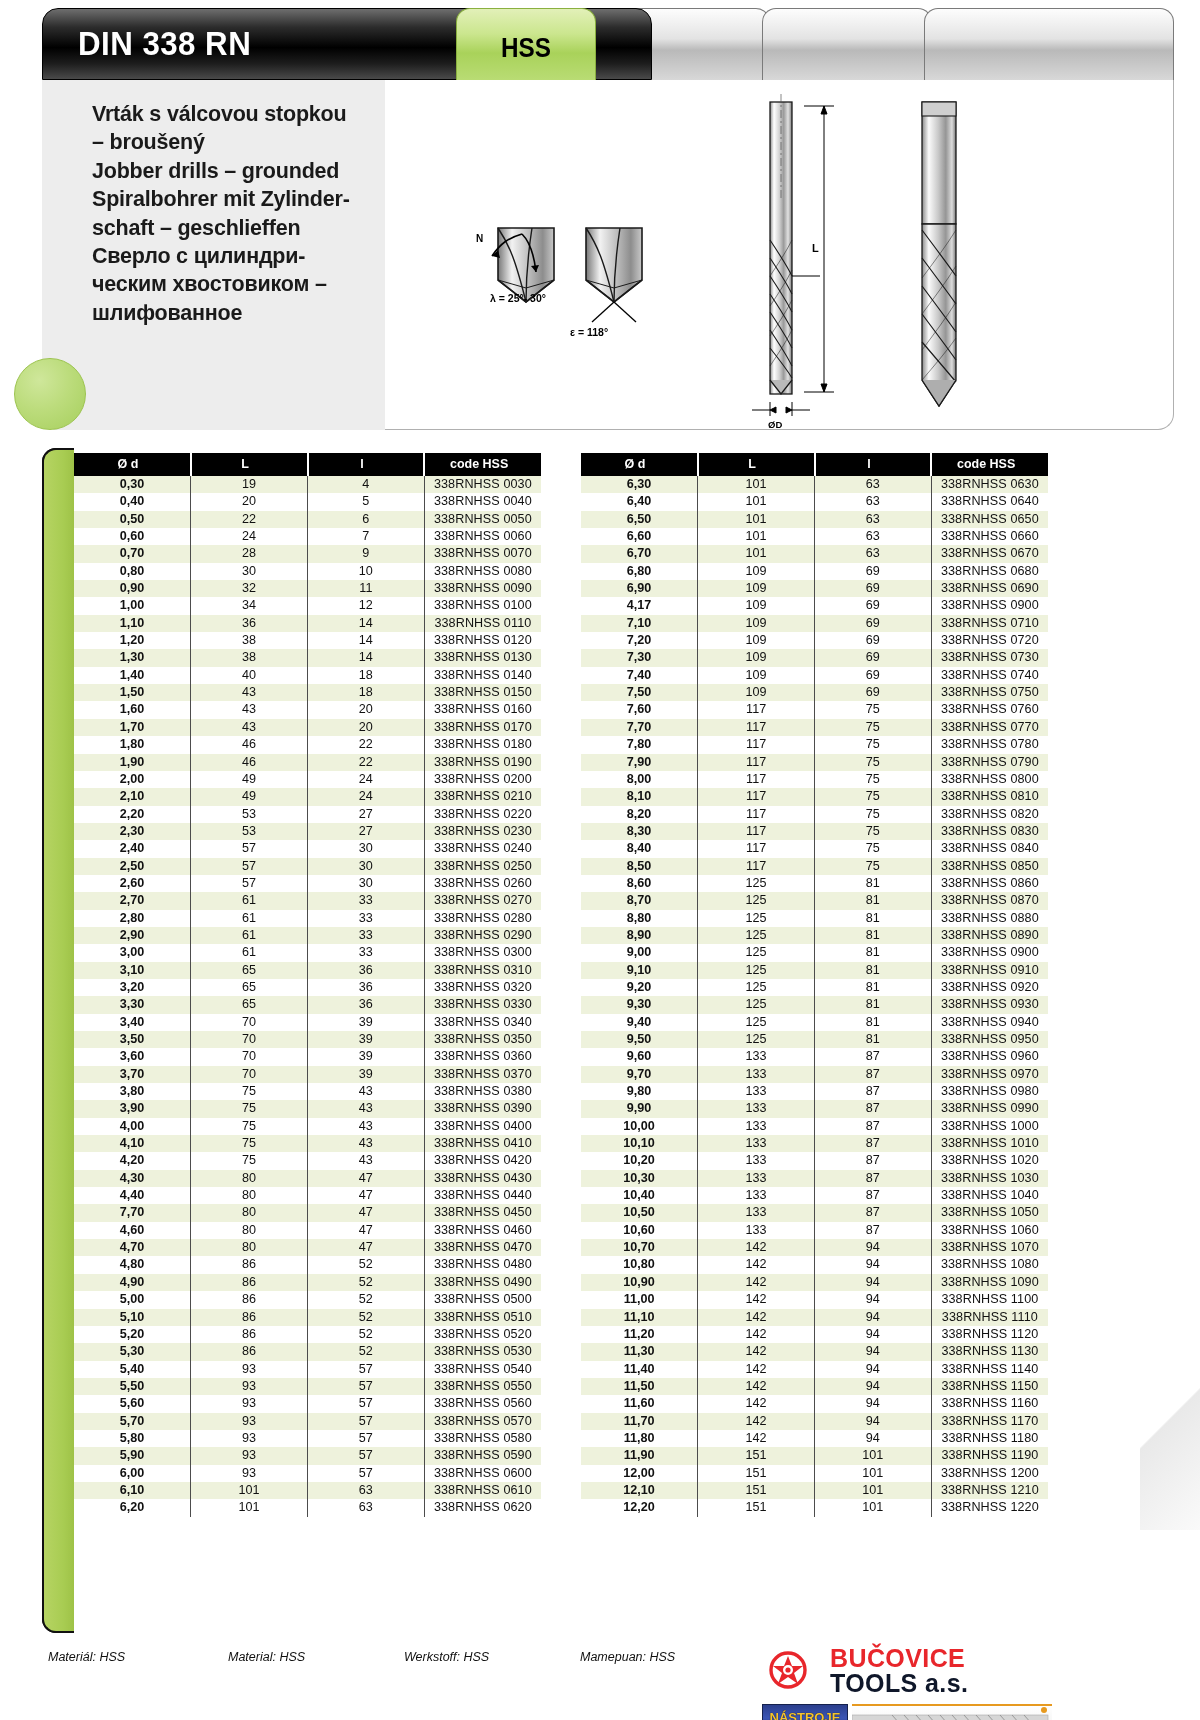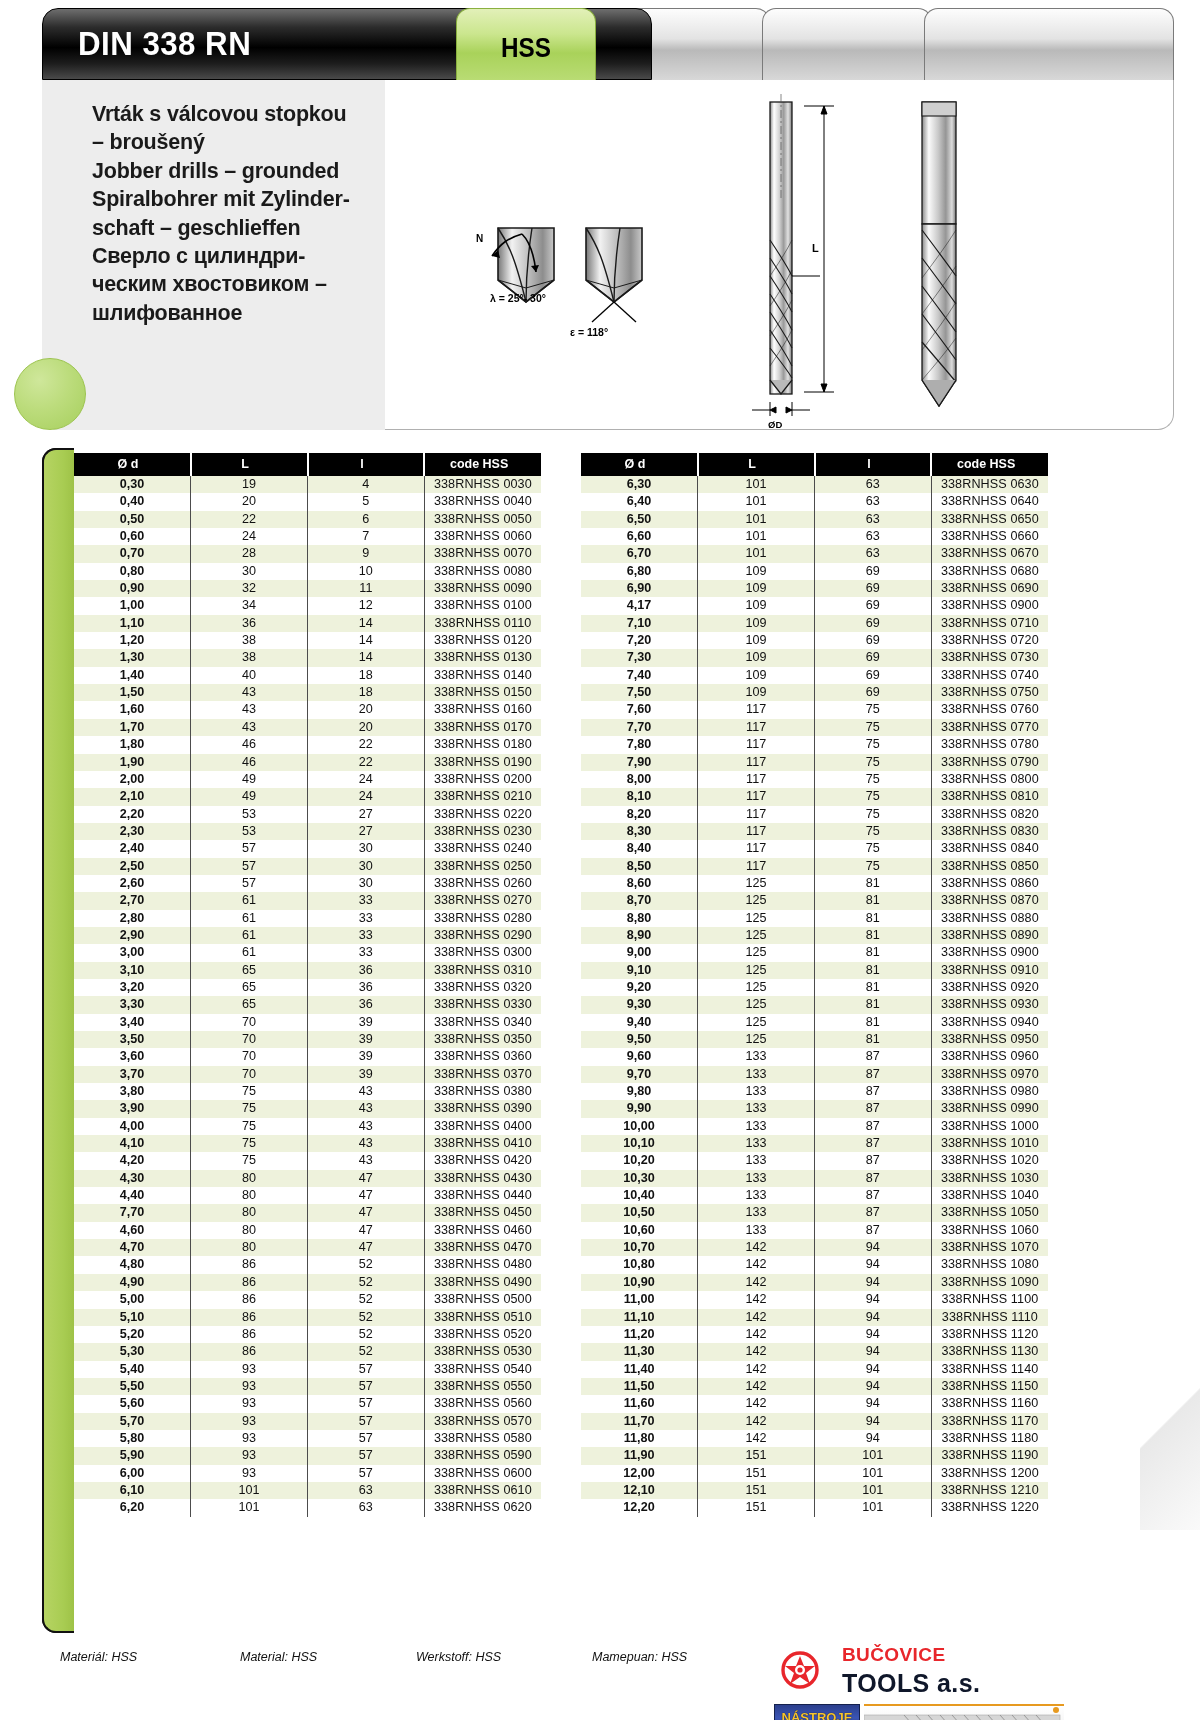--- a/index.html
+++ b/index.html
@@ -143,34 +143,34 @@
   }
   table.dt td:last-child { border-right:none; }
   table.dt tr.alt td { background:#eef2dc; }
   table.dt td.c-d { font-weight:bold; }
   table.dt td.c-code { font-weight:normal; letter-spacing:0.1px; }
   .half.left { padding-right:0px; }
   .half.right { padding-left:0px; }
   .mid-gap { width:40px; flex:0 0 40px; }
 
   
-  .footer { position:absolute; left:16px; top:1640px; width:1040px; height:80px; }
+  .footer { position:absolute; left:4px; top:1640px; width:1040px; height:80px; }
   .mat {
     position:absolute; top:10px;
     font-size:12.5px; font-style:italic; color:#111;
   }
   .m1 { left:44px; }
   .m2 { left:224px; }
   .m3 { left:400px; }
   .m4 { left:576px; }
 
   .logo-wrap { position:absolute; left:748px; top:4px; width:300px; height:74px; }
   .logo-text1 {
     position:absolute; left:78px; top:0px;
-    font-size:19px; font-weight:bold; color:#e8262b;
+    font-size:25px; font-weight:bold; color:#e8262b;
     font-family:"Liberation Sans Narrow","Liberation Sans", sans-serif;
     letter-spacing:0.4px;
   }
   .logo-text2 {
     position:absolute; left:78px; top:25px;
     font-size:25px; font-weight:bold; color:#0f172a;
     font-family:"Liberation Sans Narrow","Liberation Sans", sans-serif;
     letter-spacing:0.4px;
   }
   .logo-emblem {

